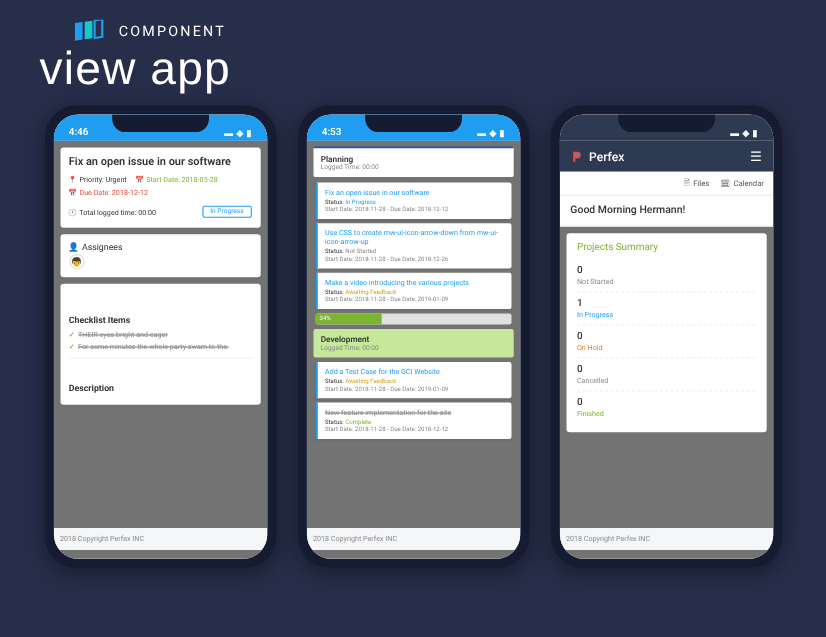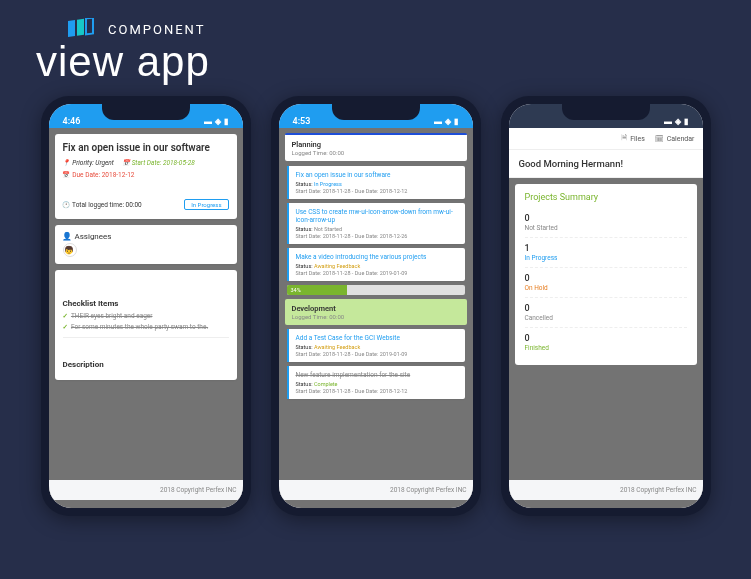--- a/index.html
+++ b/index.html
@@ -11,33 +11,33 @@
 .title{color:#fff;font-size:42px;font-weight:200;letter-spacing:1px;margin-top:-2px;font-family:'Segoe UI Light',sans-serif;}
 .phones{display:flex;gap:20px;padding:10px 30px;justify-content:center;}
 .phone{width:210px;height:420px;background:#151b30;border-radius:28px;padding:8px;position:relative;box-shadow:0 4px 20px rgba(0,0,0,0.4);}
 .phone-inner{background:#fff;border-radius:22px;height:100%;overflow:hidden;position:relative;}
 .notch{position:absolute;top:0;left:50%;transform:translateX(-50%);width:88px;height:16px;background:#151b30;border-radius:0 0 12px 12px;z-index:10;}
 .status-bar{background:#1f9df0;height:24px;display:flex;justify-content:space-between;align-items:flex-end;padding:0 14px 2px;font-size:9px;color:#fff;font-weight:600;}
 .status-icons{display:flex;gap:3px;align-items:center;font-size:8px;}
 .screen{background:#737373;height:calc(100% - 24px);overflow:hidden;font-size:8px;color:#333;}
 .card{background:#fff;margin:6px;border-radius:3px;padding:7px 8px;box-shadow:0 1px 2px rgba(0,0,0,0.05);}
 .task-title{font-size:10px;font-weight:600;color:#333;margin-bottom:5px;line-height:1.3;}
-.meta-row{display:flex;gap:8px;font-size:6.5px;margin-bottom:4px;font-style:italic;}
+.meta-row{display:flex;gap:8px;font-size:6.5px;margin-bottom:4px;}
 .priority{color:#333;}
 .start-date{color:#7ab52e;}
-.due-date{color:#e74c3c;font-size:6.5px;margin-bottom:20px;}
+.due-date{color:#e74c3c;font-size:6.5px;margin-bottom:8px;}
 .logged-row{display:flex;justify-content:space-between;align-items:center;font-size:6.5px;margin-bottom:2px;}
 .badge{border:1px solid #1f9df0;color:#1f9df0;padding:1px 6px;border-radius:2px;font-size:6px;}
 .section-title{font-size:8px;font-weight:700;color:#333;margin:22px 0 4px;}
 .assignee-icon{width:14px;height:14px;border-radius:50%;background:#fff;border:1px solid #ddd;display:flex;align-items:center;justify-content:center;font-size:8px;margin-top:2px;}
 .checklist-item{font-size:6.5px;color:#888;margin-bottom:3px;display:flex;gap:3px;}
 .check{color:#7ab52e;font-weight:bold;}
 .strike{text-decoration:line-through;}
 .desc-text{font-size:6.5px;color:#666;line-height:1.4;}
-.footer{text-align:right;font-size:6.5px;color:#888;padding:6px;position:absolute;bottom:8px;left:0;right:0;background:#f5f6f8;}
+.footer{text-align:left;font-size:6.5px;color:#888;padding:6px;position:absolute;bottom:8px;left:0;right:0;background:#f5f6f8;}
 .divider{border:none;border-top:1px solid #eee;margin:6px 0;}
 
 .stage-card{background:#fff;margin:5px 6px;border-radius:2px;padding:5px 7px;border-top:2px solid #1d4ed8;}
 .stage-name{font-size:7.5px;font-weight:600;color:#333;}
 .stage-time{font-size:6px;color:#888;}
 .task-item{background:#fff;margin:4px 8px;padding:5px 7px;border-left:2px solid #1f9df0;font-size:6.5px;border-radius:0 2px 2px 0;box-shadow:0 1px 1px rgba(0,0,0,0.05);}
 .task-item-title{color:#1f9df0;margin-bottom:2px;}
 .task-item-status{font-size:5.5px;}
 .task-item-dates{font-size:5.5px;color:#888;margin-top:1px;}
 .status-inprog{color:#1f9df0;}
@@ -197,20 +197,30 @@
       <div class="notch"></div>
       <div class="status-bar" style="background:#2e3a52">
         <span></span>
         <span class="status-icons">
           <span>▬</span>
           <span>◈</span>
           <span>▮</span>
         </span>
       </div>
       <div class="screen">
+        <div class="app-header">
+          <div class="app-logo">
+            <svg class="app-logo-mark" viewBox="0 0 12 12">
+                <path d="M2 2 L6 2 Q9 2 9 5 Q9 8 6 8 L4 8 L4 11 L2 11 Z" fill="#e74c3c"></path>
+                <path d="M4 4 L6 4 Q7 4 7 5 Q7 6 6 6 L4 6 Z" fill="#1f9df0"></path>
+              </svg>
+            <span>Perfex</span>
+          </div>
+          <span class="hamburger">☰</span>
+        </div>
         <div class="toolbar">
           <div class="toolbar-item">
             <span>🗎</span>
             <span>Files</span>
           </div>
           <div class="toolbar-item">
             <span>🗓</span>
             <span>Calendar</span>
           </div>
         </div>

